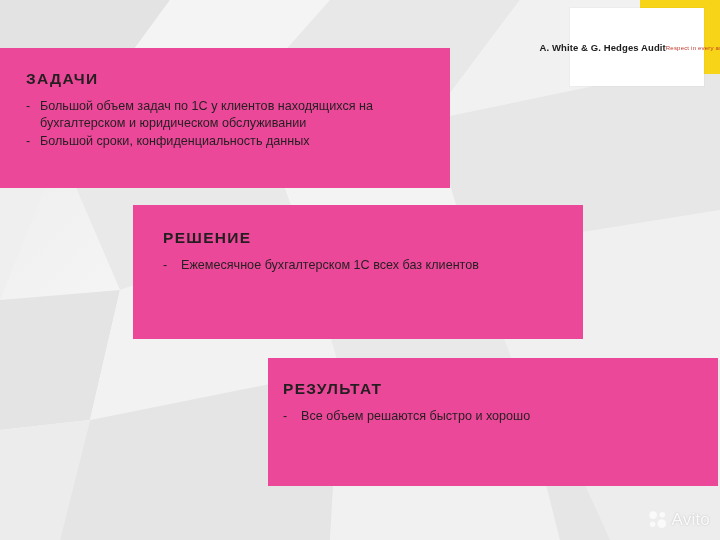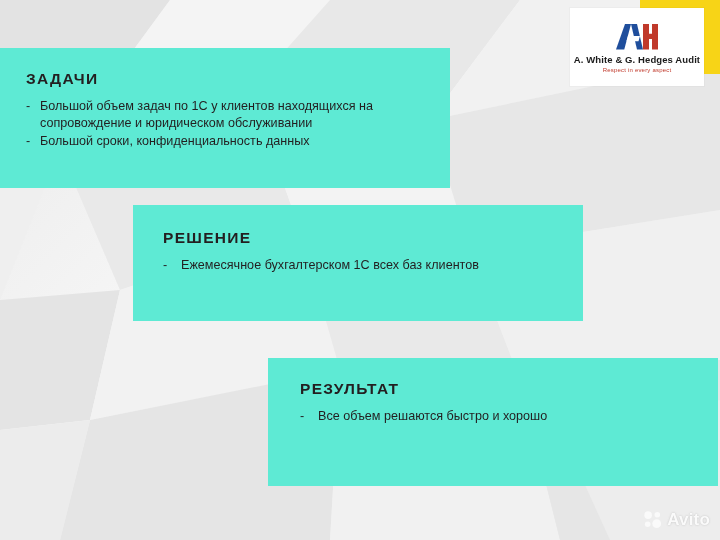--- a/index.html
+++ b/index.html
@@ -43,21 +43,21 @@
   }
   
   .logo-box {
     position: absolute;
     top: 8px;
     left: 570px;
     width: 134px;
     height: 78px;
     background: #ffffff;
     display: flex;
-    flex-direction: column;
+    flex-direction: row;
     align-items: center;
     justify-content: center;
     box-shadow: 0 0 0 1px rgba(0,0,0,0.02);
   }
   .logo-mark {
     width: 46px;
     height: 30px;
     margin-bottom: 3px;
   }
   .logo-title {
@@ -70,43 +70,43 @@
   .logo-sub {
     font-size: 6px;
     color: #c0392b;
     margin-top: 2px;
     letter-spacing: 0.2px;
     white-space: nowrap;
   }
   
   .panel {
     position: absolute;
-    background: #5eead4;
+    background: #ec4899;
     box-sizing: border-box;
   }
   .panel-tasks {
     left: 0;
     top: 48px;
     width: 450px;
     height: 140px;
     padding: 22px 18px 0 26px;
   }
   .panel-solution {
     left: 133px;
     top: 205px;
     width: 450px;
-    height: 116px;
+    height: 134px;
     padding: 24px 18px 0 26px;
   }
   .panel-result {
     left: 268px;
     top: 358px;
     width: 450px;
     height: 128px;
-    padding: 22px 18px 0 28px;
+    padding: 22px 18px 0 11px;
   }
   .panel-heading {
     font-size: 15.5px;
     font-weight: bold;
     color: #231f20;
     letter-spacing: 1.3px;
     margin: 0 0 10px 0;
   }
   .bullets {
     margin: 0;
@@ -148,21 +148,21 @@
     opacity: 0.75;
   }
   .wm-icon {
     width: 21px;
     height: 21px;
     margin-right: 4px;
   }
   .wm-text {
     font-size: 17px;
     color: #ffffff;
-    font-weight: 700;
+    font-weight: 400;
     text-shadow: 0 0 2px rgba(120,120,120,0.55);
     letter-spacing: 0.2px;
   }
 </style>
 </head>
 <body>
 
 <div class="slide">
 
   <div class="bg">
@@ -200,21 +200,21 @@
     </svg>
     <div class="logo-title">A. White &amp; G. Hedges Audit</div>
     <div class="logo-sub">Respect in every aspect</div>
   </div>
 
   <div class="panel panel-tasks">
     <div class="panel-heading">ЗАДАЧИ</div>
     <ul class="bullets">
       <li class="bullet">
         <span class="dash">-</span>
-        <span class="txt">Большой объем задач по 1С у клиентов находящихся на сопровождение и юридическом обслуживании</span>
+        <span class="txt">Большой объем задач по 1С у клиентов находящихся на бухгалтерском и юридическом обслуживании</span>
       </li>
       <li class="bullet">
         <span class="dash">-</span>
         <span class="txt">Большой сроки, конфиденциальность данных</span>
       </li>
     </ul>
   </div>
 
   <div class="panel panel-solution">
     <div class="panel-heading">РЕШЕНИЕ</div>

